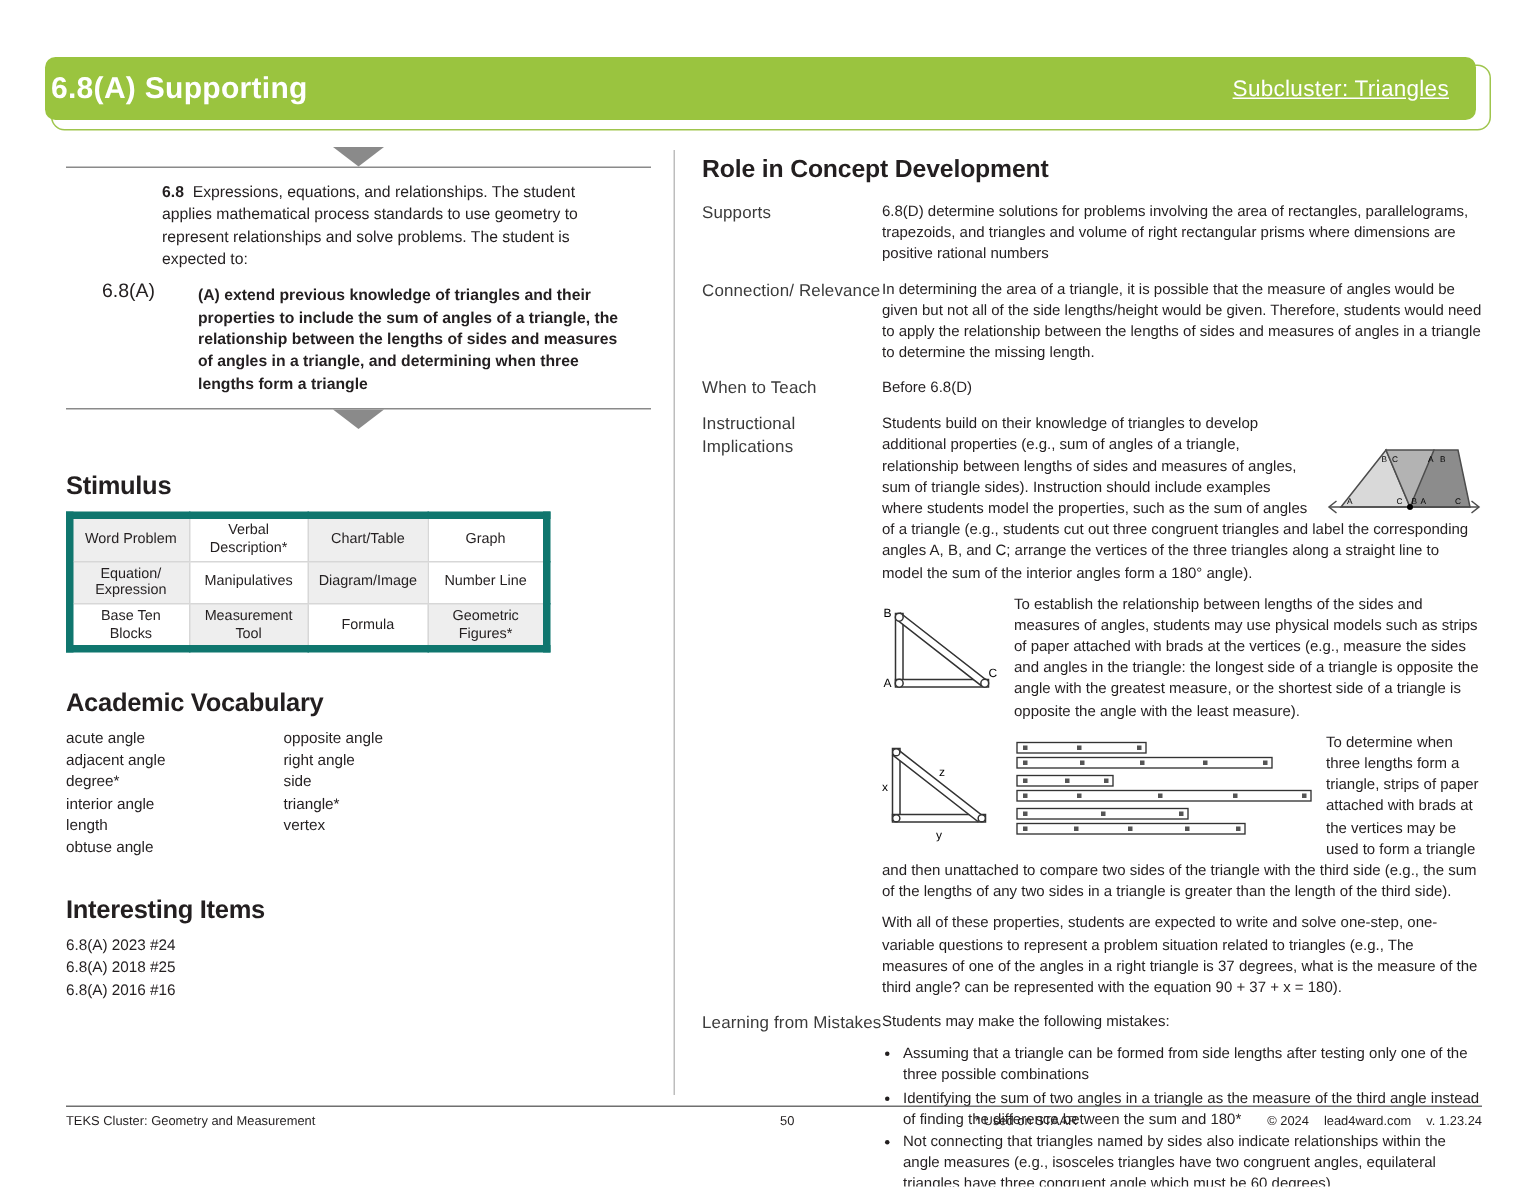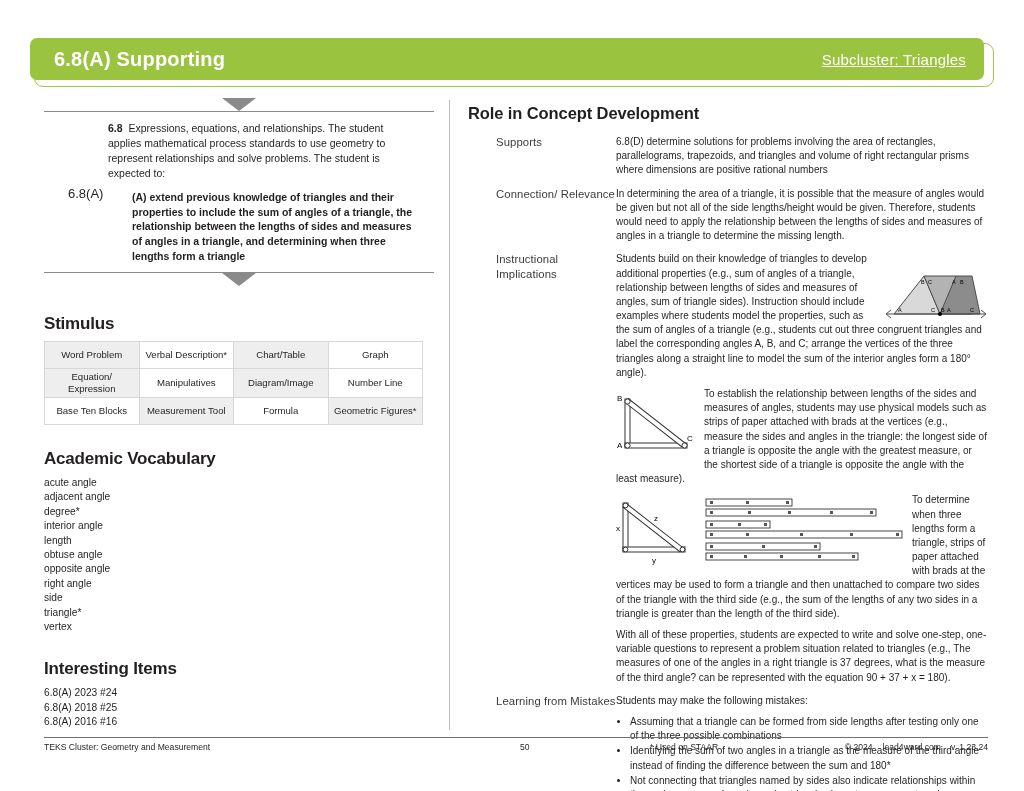--- a/index.html
+++ b/index.html
@@ -22,21 +22,21 @@
     position:absolute; left:30px; top:38px; width:964px; height:50px;
   }
   .banner-shadow {
     position:absolute; left:4px; top:5px; width:960px; height:44px;
     border:1.5px solid #9fc54d; border-radius:9px; background:transparent;
   }
   .banner {
     position:absolute; left:0; top:0; width:954px; height:42px;
     background:#9ac43f; border-radius:7px;
     display:flex; align-items:center; justify-content:space-between;
-    padding:0 18px 0 24px;
+    padding:0 18px 0 4px;
   }
   .banner-title {
     color:#ffffff; font-size:20px; font-weight:bold; letter-spacing:.2px;
   }
   .banner-sub {
     color:#ffffff; font-size:15px; font-weight:normal; letter-spacing:.2px;text-decoration:underline;
   }
 
   
   .left-col { position:absolute; left:44px; top:98px; width:390px; }
@@ -67,33 +67,33 @@
     font-weight:bold; color:#231f20; width:288px;
   }
 
   .sec-head {
     font-size:17px; font-weight:bold; color:#231f20;
     margin:0 0 7px 0; letter-spacing:-.2px;
   }
 
   .stimulus-sec { margin-top:28px; }
   table.stim {
-    border-collapse:collapse; width:379px; table-layout:fixed;
-    border:1px solid #0f766e;
+    border-collapse:collapse; width:323px; table-layout:fixed;
+    border:5px solid #0f766e;
   }
   table.stim td {
     border:1px solid #d7d7d7;
     font-size:9.6px; text-align:center; color:#231f20;
     height:27px; padding:2px 3px; line-height:1.22;
     background:#ffffff;
   }
   table.stim td.sh { background:#eeeeee; }
 
   .vocab-sec { margin-top:24px; }
-  .vocab-cols { display:flex;flex-direction:column; }
+  .vocab-cols { display:flex; }
   .vocab-col { width:145px; }
   .vocab-col div {
     font-size:10.2px; line-height:1.42; color:#231f20;
   }
 
   .items-sec { margin-top:24px; }
   .items-sec .item {
     font-size:10.2px; line-height:1.44; color:#231f20;
   }
 
@@ -102,21 +102,21 @@
     position:absolute; left:449px; top:100px; width:1px; height:630px;
     background:#bdbdbd;
   }
 
   
   .right-col { position:absolute; left:468px; top:104px; width:520px; }
   .right-head {
     font-size:16.5px; font-weight:bold; color:#231f20; margin:0 0 12px 0;
     letter-spacing:-.1px;
   }
-  .row { display:flex; margin-bottom:9px;margin-left:28px; }
+  .row { display:flex; margin-bottom:9px; }
   .row-label {
     width:120px; flex:0 0 120px;
     font-size:11.3px; color:#3b3b3b; line-height:1.32;
     letter-spacing:.1px;
   }
   .row-body {
     flex:1 1 auto; font-size:10px; line-height:1.42; color:#231f20;
   }
   .row-body p { margin:0 0 7px 0; }
   .row-body p:last-child { margin-bottom:0; }
@@ -241,20 +241,26 @@
       </div>
     </div>
 
     <div class="row">
       <div class="row-label">Connection/ Relevance</div>
       <div class="row-body">
         <p>In determining the area of a triangle, it is possible that the measure of angles would be given but not all of the side lengths/height would be given. Therefore, students would need to apply the relationship between the lengths of sides and measures of angles in a triangle to determine the missing length.</p>
       </div>
     </div>
 
+    <div class="row">
+      <div class="row-label">When to Teach</div>
+      <div class="row-body">
+        <p>Before 6.8(D)</p>
+      </div>
+    </div>
 
     <div class="row">
       <div class="row-label">Instructional Implications</div>
       <div class="row-body clearfix">
 
         <svg class="fig-congruent" viewBox="0 0 104 52">
           <polygon points="10,46 40,8 56,46" fill="#d9d9d9" stroke="#4d4d4d" stroke-width="1"></polygon>
           <polygon points="56,46 40,8 72,8 88,46" fill="#b3b3b3" stroke="#4d4d4d" stroke-width="1"></polygon>
           <polygon points="56,46 72,8 88,8 96,46" fill="#8c8c8c" stroke="#4d4d4d" stroke-width="1"></polygon>
           <line x1="2" y1="46" x2="102" y2="46" stroke="#4d4d4d" stroke-width="1"></line>

